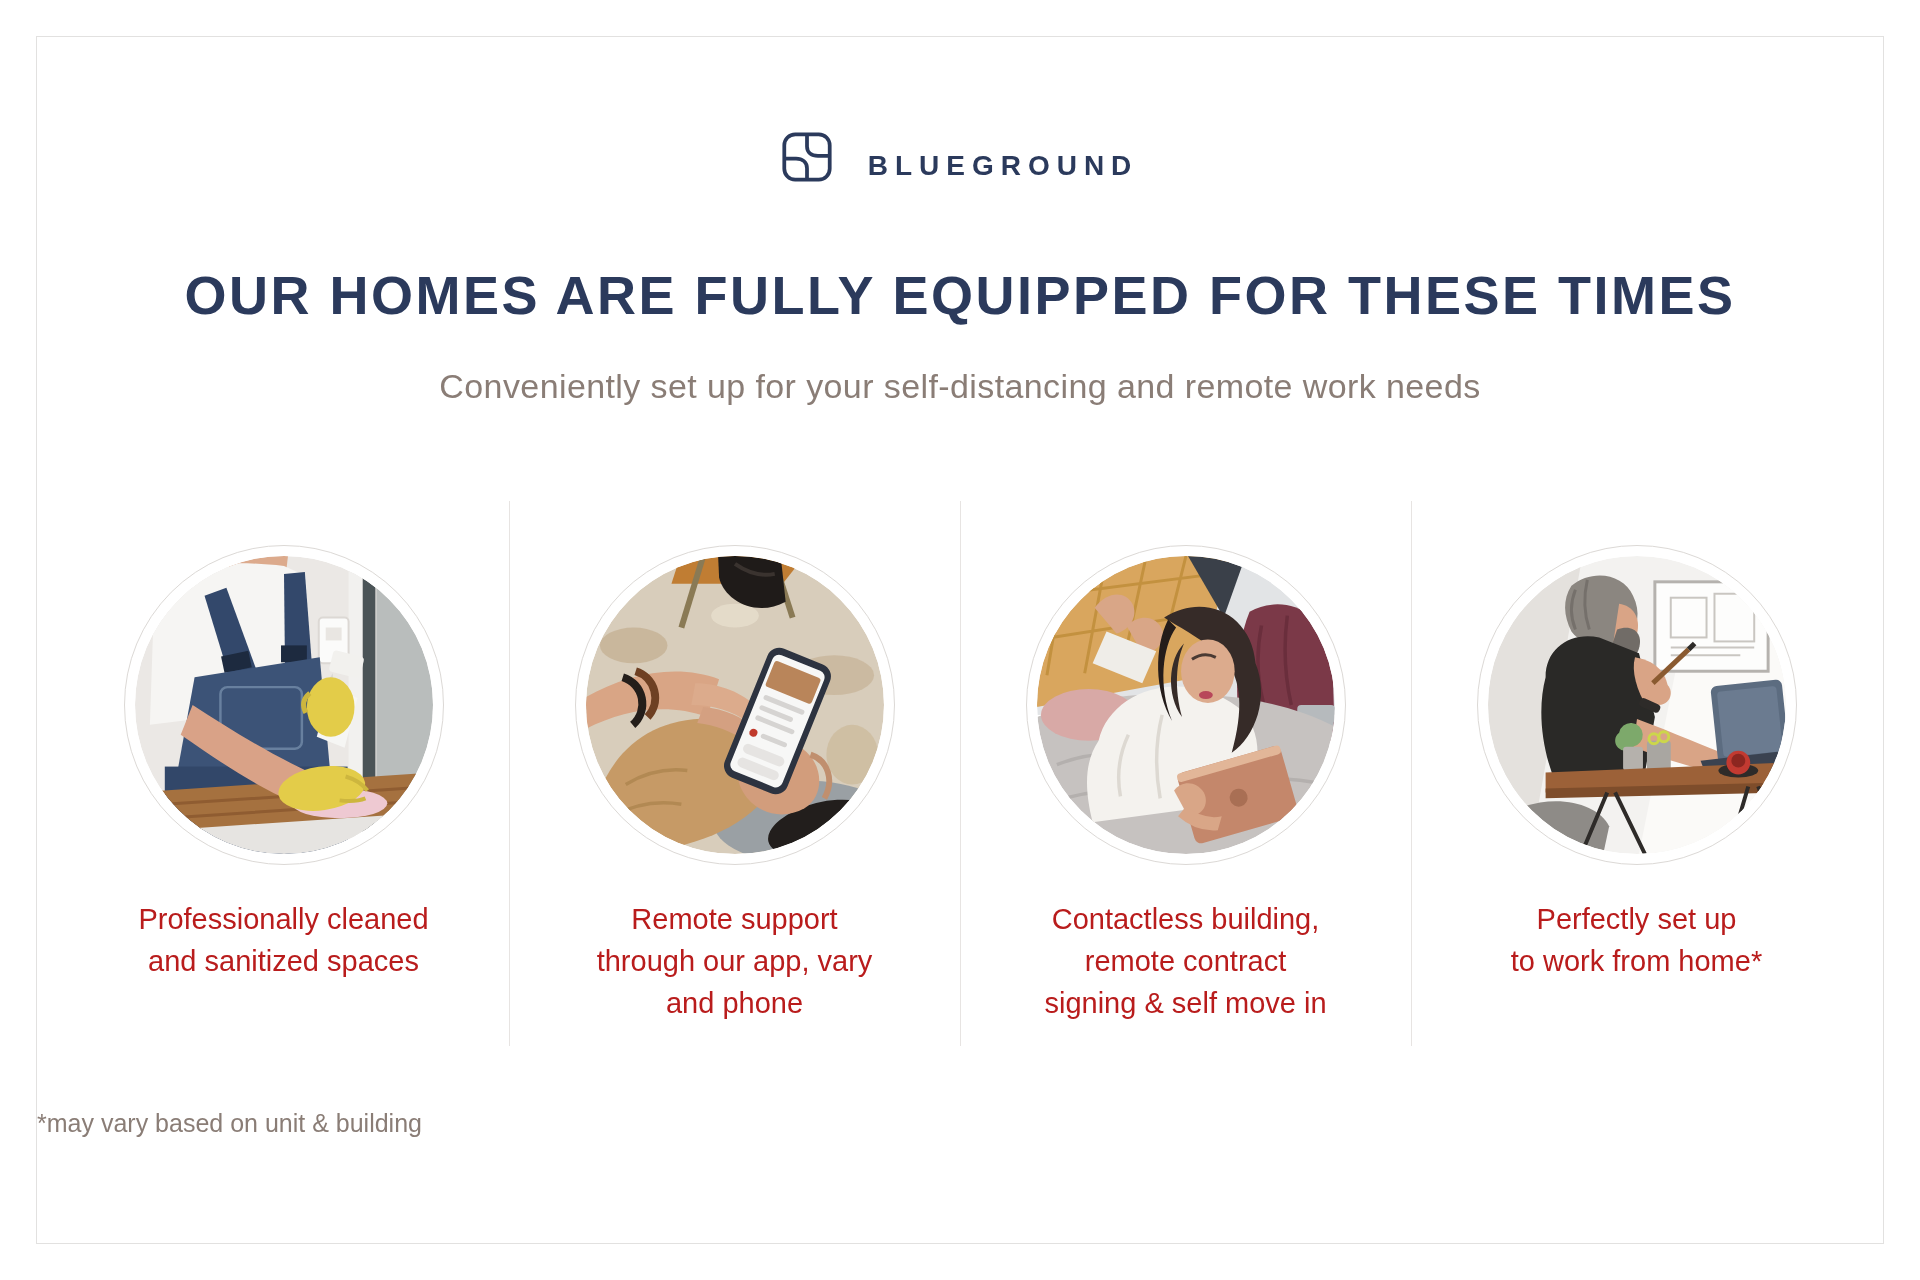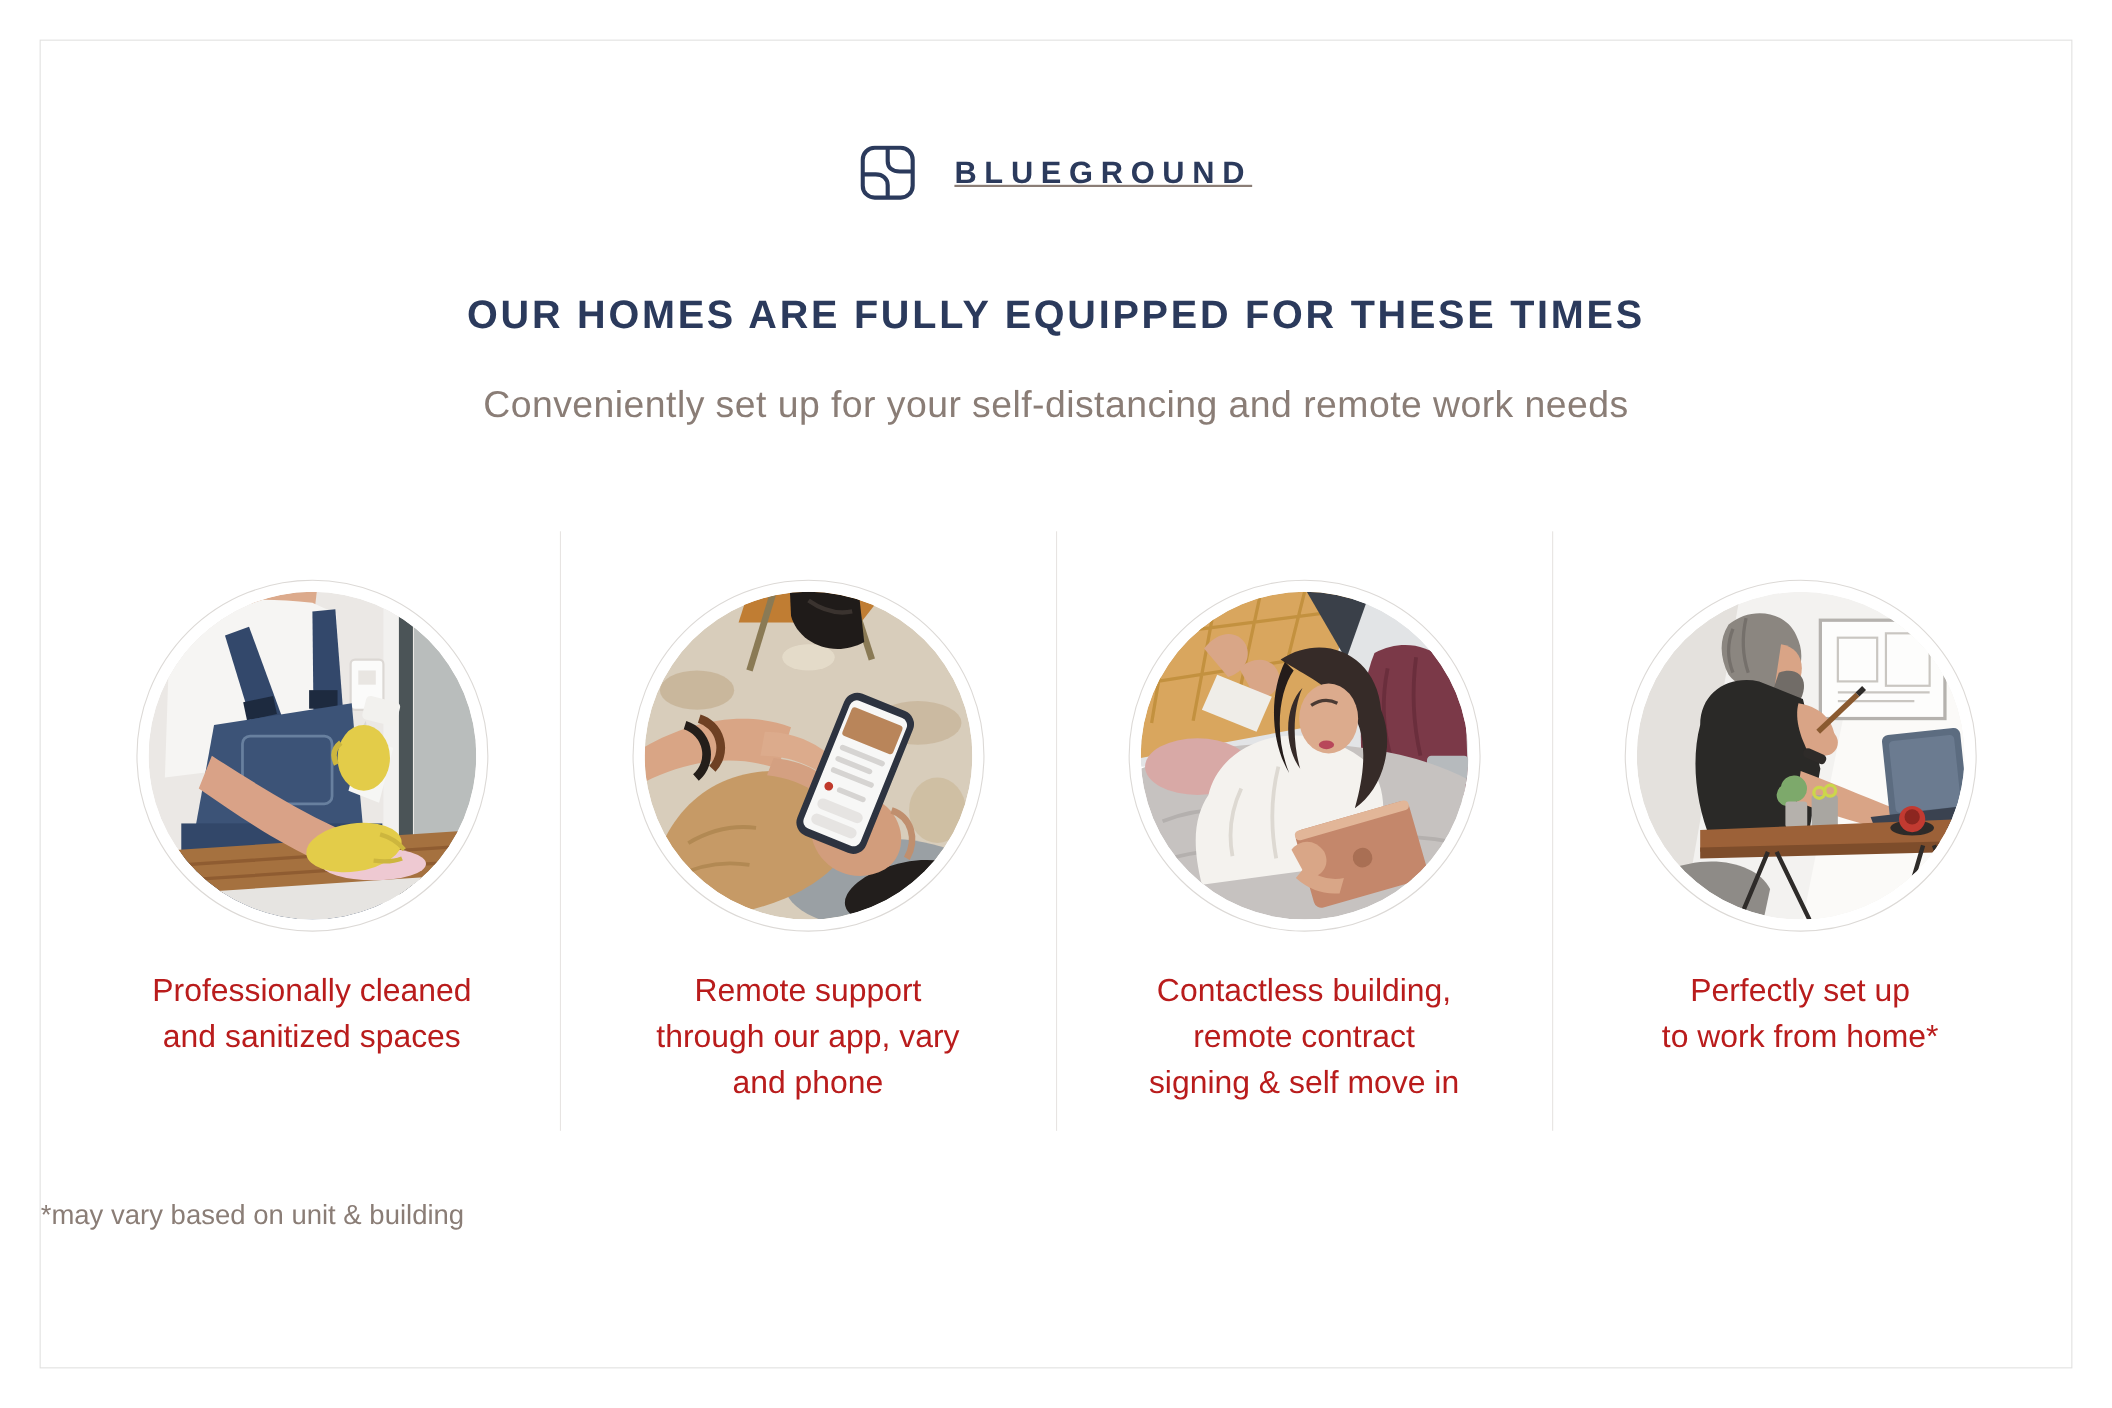--- a/index.html
+++ b/index.html
@@ -17,35 +17,34 @@
     background: #ffffff;
     border: 1px solid #e2e1e0;
     display: flex;
     flex-direction: column;
     align-items: center;
   }
   
   .logo-row {
     margin-top: 95px;
     display: flex;
-    align-items: center;
+    align-items: flex-end;
     gap: 36px;
-    text-decoration: underline;
   }
   .logo-glyph { width: 50px; height: 50px; display: block; }
   .wordmark {
     font-size: 28px;
     font-weight: 700;
     letter-spacing: 7px;
     color: #2b3a5c;
   }
   
   .title {
     margin: 86px 0 0 0;
-    font-size: 36px;
+    font-size: 54px;
     font-weight: 800;
     letter-spacing: 2.5px;
     color: #2b3a5c;
     text-align: center;
     line-height: 1;
   }
   .subtitle {
     margin: 44px 0 0 0;
     font-size: 34px;
     font-weight: 400;

